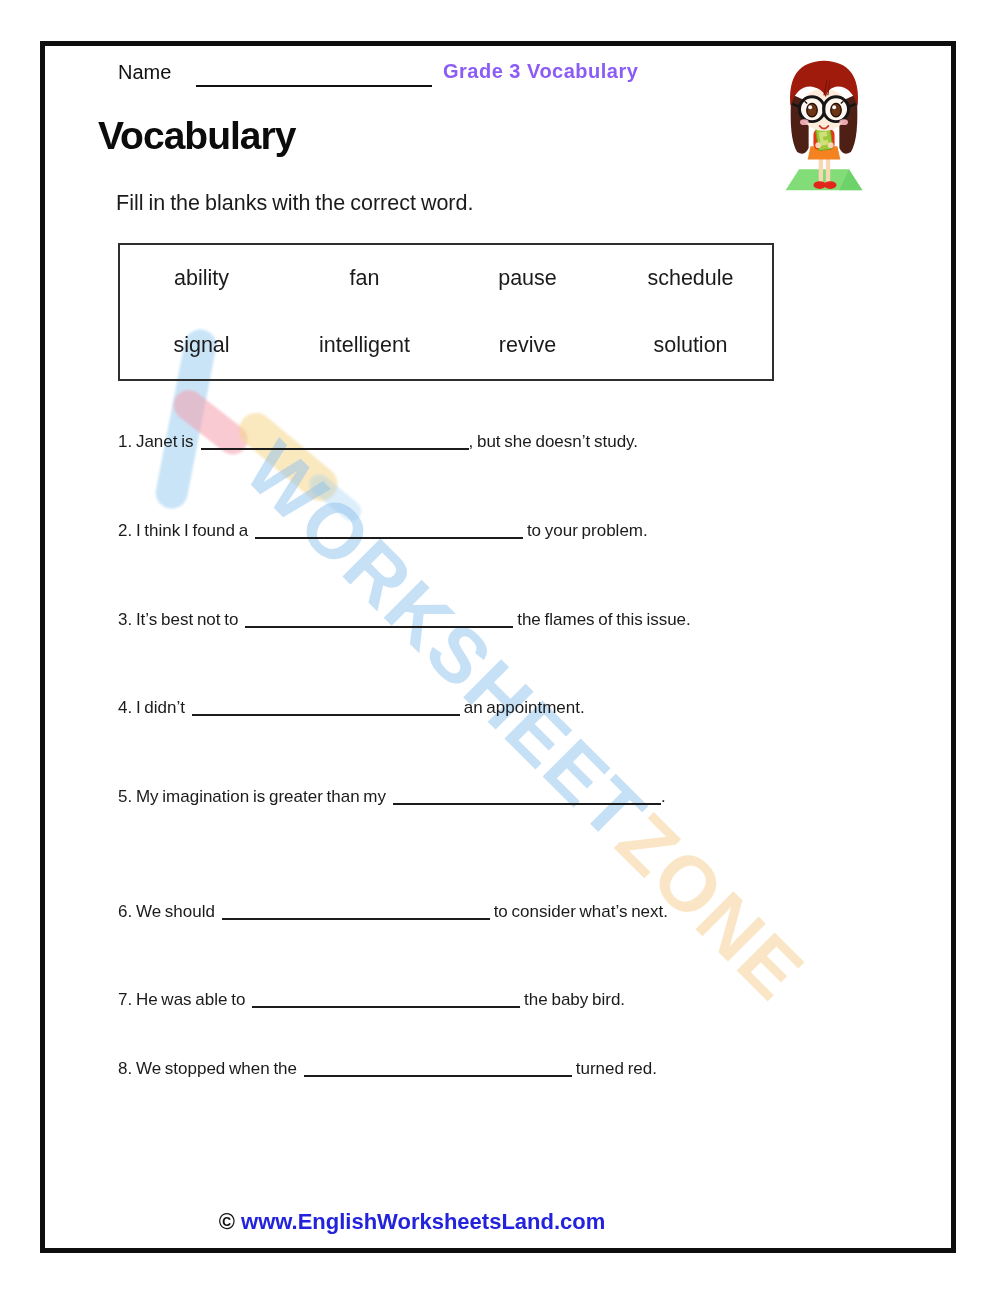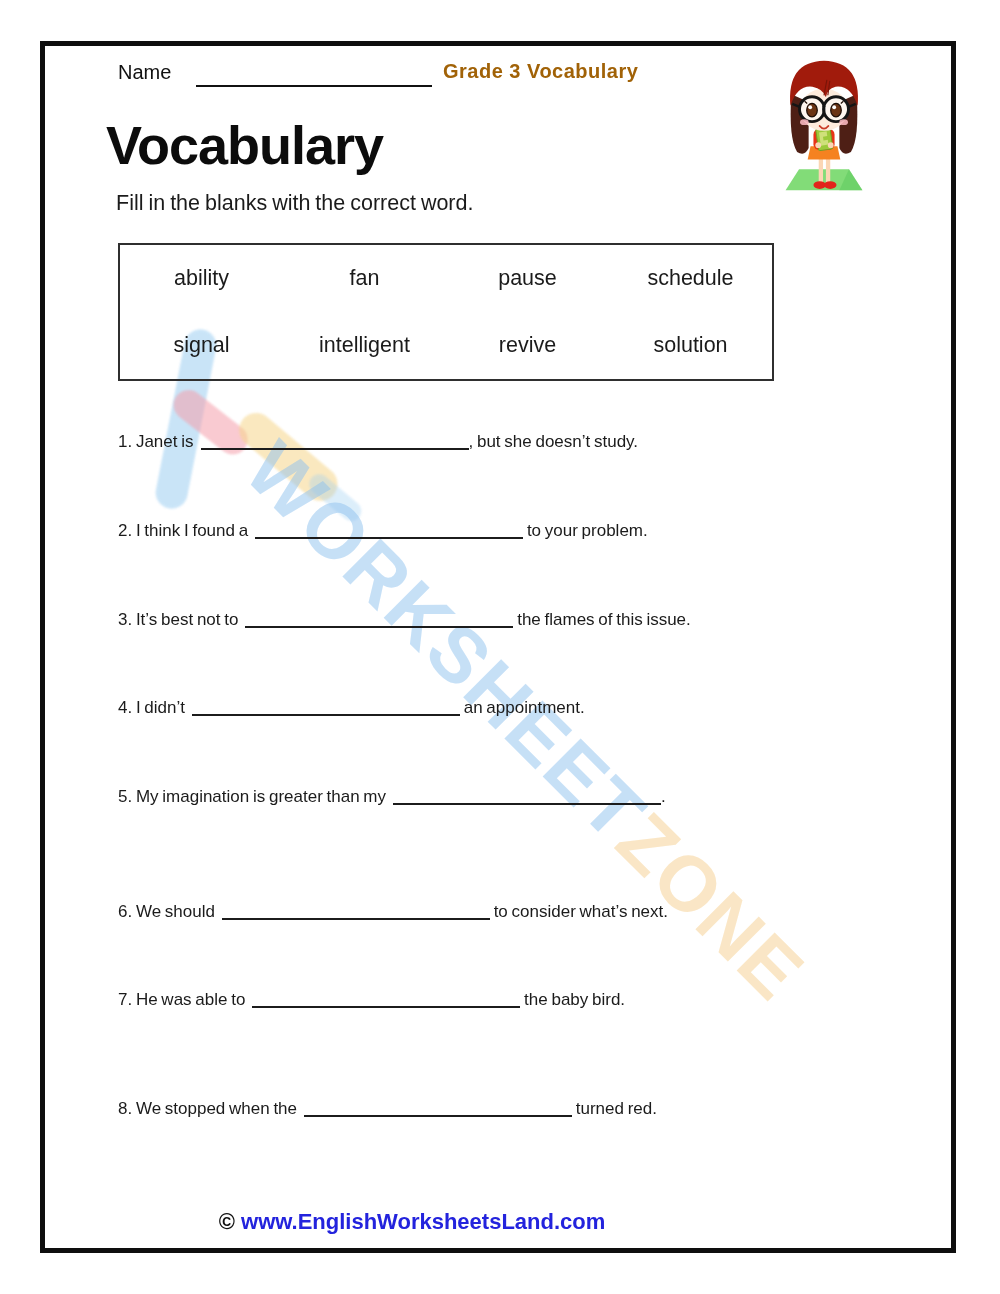--- a/index.html
+++ b/index.html
@@ -21,36 +21,36 @@
   .wm-text{
     position:absolute; left:292px; top:424px; transform:rotate(45deg); transform-origin:left top;
     font-size:78px; font-weight:bold; letter-spacing:2px; opacity:.5; white-space:nowrap;
   }
   .wm-text .wm-a{color:#8fc2ef;}
   .wm-text .wm-b{color:#f6cf8e;}
   
   .content{position:absolute; inset:0; z-index:3;}
   .name-label{position:absolute; left:118px; top:61px; font-size:20px; color:#111;text-align:center;}
   .name-line{position:absolute; left:196px; top:85px; width:236px; height:0; border-bottom:2px solid #111;}
-  .grade-label{position:absolute; left:443px; top:60px; font-size:20px; font-weight:bold; color:#a16207; letter-spacing:.5px;}
-  .page-title{position:absolute; left:106px; top:114px; font-size:54px; font-weight:bold; letter-spacing:-1px; color:#0c0c0c;}
+  .grade-label{position:absolute; left:443px; top:60px; font-size:20px; font-weight:bold; color:#8b5cf6; letter-spacing:.5px;}
+  .page-title{position:absolute; left:98px; top:114px; font-size:39px; font-weight:bold; letter-spacing:-1px; color:#0c0c0c;}
   .instruction{position:absolute; left:116px; top:191px; font-size:21.5px; word-spacing:-1px;text-align:center;}
   .word-box{
     position:absolute; left:118px; top:243px; width:656px; height:138px;
     border:2px solid #2f2f2f; box-sizing:border-box; background:transparent;
     display:grid; grid-template-columns:repeat(4,1fr); grid-template-rows:1fr 1fr; align-items:center; justify-items:center;
     font-size:21.5px;
   }
   .sentence{position:absolute; left:118px; width:780px; font-size:17px; line-height:30px; word-spacing:-1px; white-space:nowrap;}
   .blank{
     display:inline-block; width:268px; height:12px;
     border-bottom:2px solid #1c1c1c; margin-left:7px; transform:translateY(3px);
   }
   .s1{top:427px;} .s2{top:516px;} .s3{top:605px;} .s4{top:693px;}
-  .s5{top:782px;} .s6{top:871px;margin-top:26px;} .s7{top:985px;} .s8{top:1054px;margin-top:40px;}
+  .s5{top:782px;} .s6{top:871px;margin-top:26px;} .s7{top:985px;} .s8{top:1054px;}
   .footer{position:absolute; left:0; top:1209px; width:824px; text-align:center; font-size:22px; font-weight:bold;}
   .footer .copy{color:#111; font-weight:bold;}
   .footer a{color:#2323dd; text-decoration:none; font-weight:bold;}
   .girl{position:absolute; left:776px; top:54px; width:96px; height:144px;}
 </style>
 </head>
 <body>
 
 <div class="page">
 

